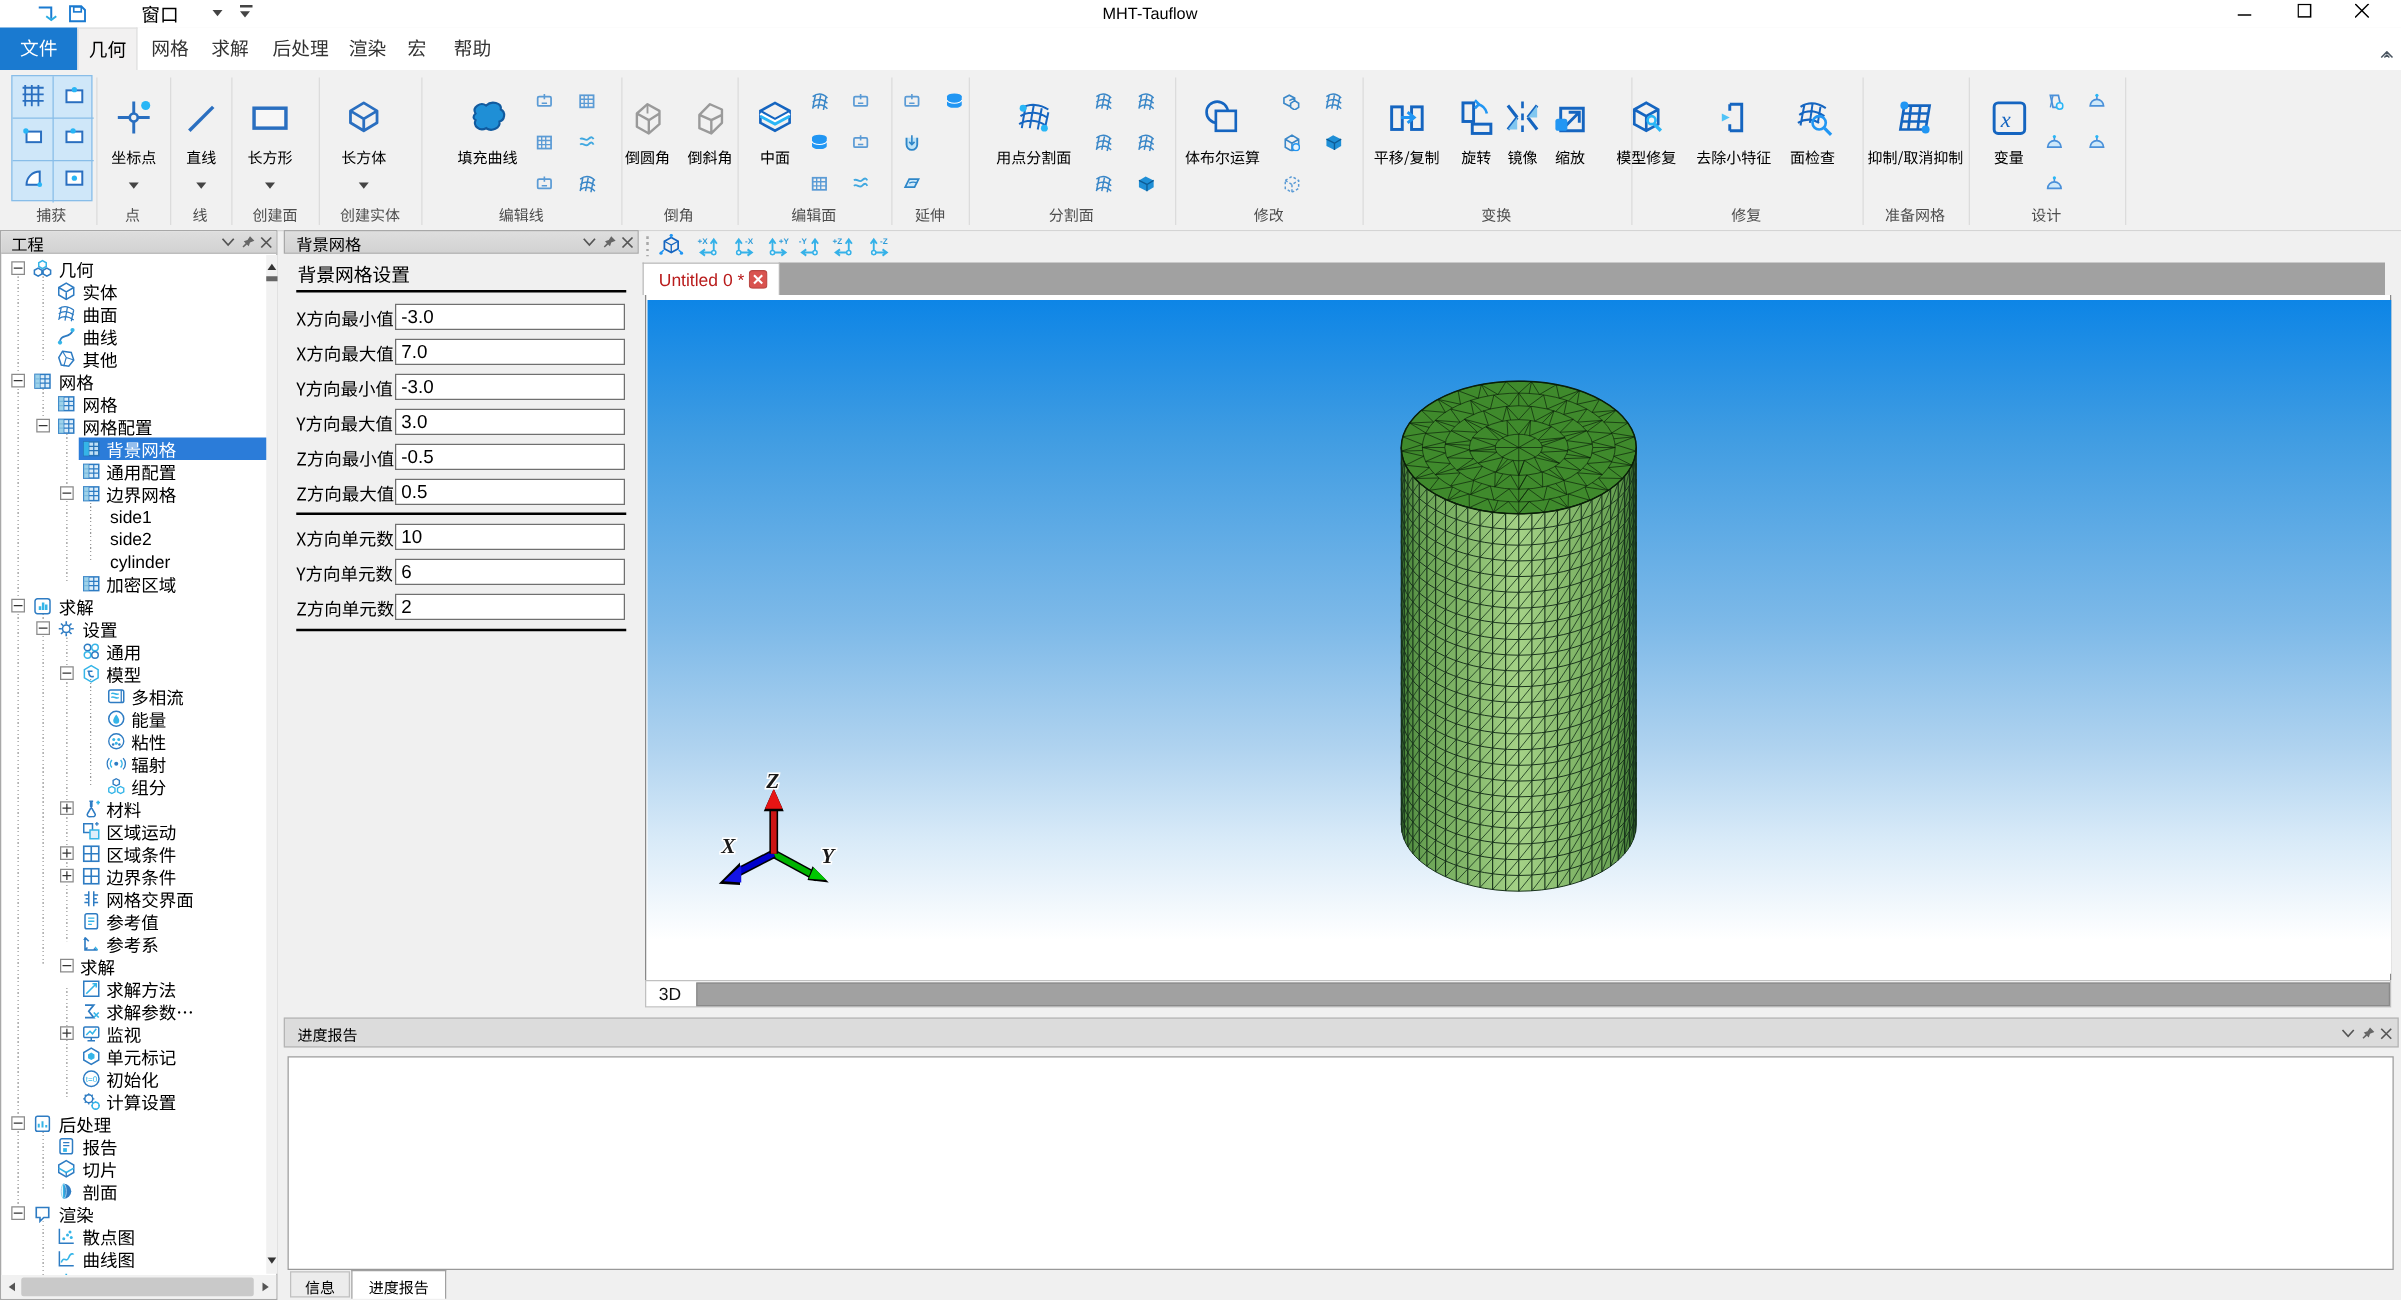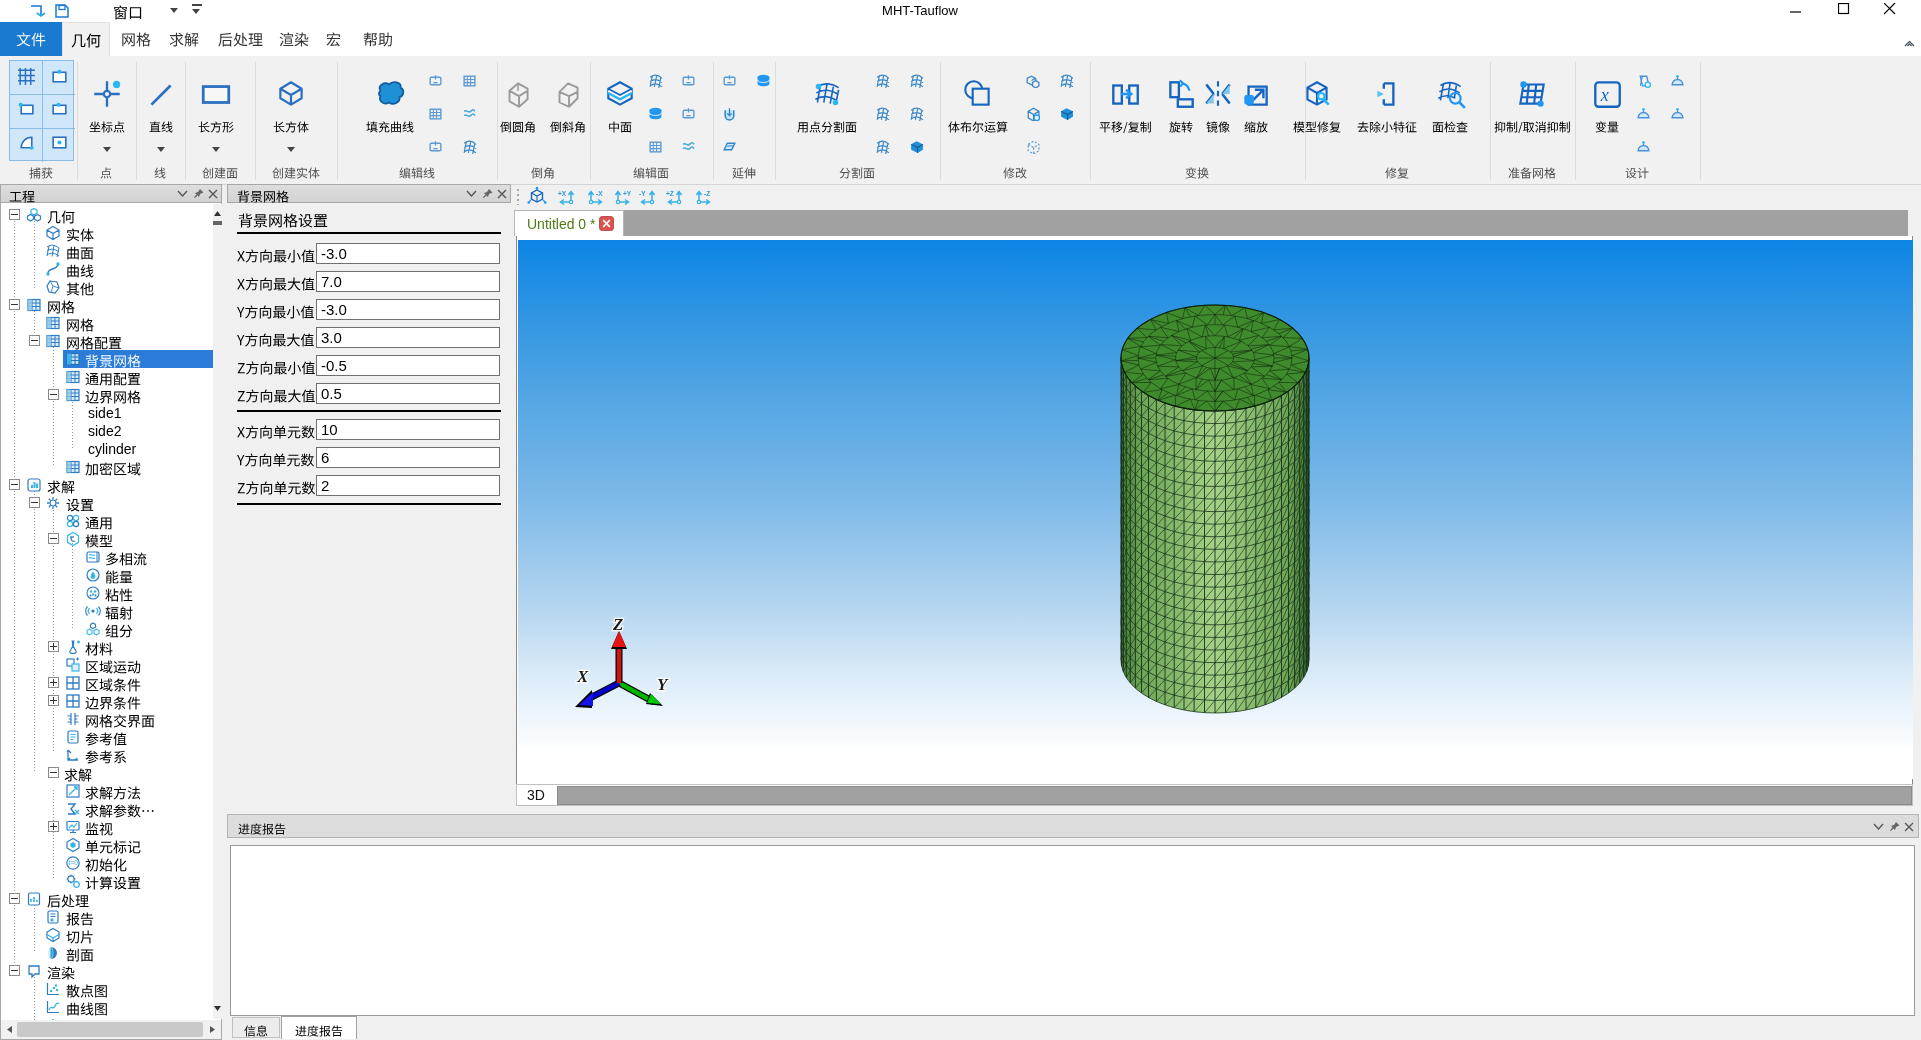--- a/index.html
+++ b/index.html
@@ -822,21 +822,21 @@
     <svg class="abs" style="left:179px;top:3px" width="21" height="19" viewBox="0 0 21 19">
 <path d="M7 14h10m-3-2.5l3.5 2.5-3.5 2.5" fill="none" stroke="#35b1e8" stroke-width="1.5"></path>
 <path d="M7 14V4m-2.5 3L7 3.5 9.5 7" fill="none" stroke="#35b1e8" stroke-width="1.5"></path>
 <circle cx="7" cy="14" r="1.7" fill="#eef7fd" stroke="#35b1e8" stroke-width="1.2"></circle>
 <text x="12" y="7.5" font-size="6.5" font-weight="bold" fill="#2d9bd8" font-family="Liberation Sans">-Z</text>
     </svg>
   </div>
 <div class="abs" style="left:514px;top:210px;width:1407px;height:26px">
 <div class="abs" style="left:109px;top:0;width:1285px;height:26px;background:#a1a1a1"></div>
 <div class="abs" style="left:0;top:0;width:110px;height:26px;background:#fff;border:1px solid #b5b5b5;border-bottom:none">
-<div class="abs" style="left:12px;top:5px;font-size:14px;color:#4d7c0f">Untitled 0 *</div>
+<div class="abs" style="left:12px;top:5px;font-size:14px;color:#b91c1c">Untitled 0 *</div>
 <svg class="abs" style="left:84px;top:5px" width="15" height="15" viewBox="0 0 16 16">
         <rect x="0.5" y="0.5" width="15" height="15" rx="3" fill="#d9534f" stroke="#b94743"></rect>
         <path d="M4.5 4.5l7 7m0-7l-7 7" stroke="#fff" stroke-width="1.8"></path>
       </svg>
 </div>
   </div>
 <div class="abs" style="left:516px;top:236px;width:1397px;height:548px;background:#fff;border-left:1px solid #888;border-right:1px solid #888">
 <div class="abs" style="left:1px;top:4px;width:1395px;height:539px;background:linear-gradient(to bottom,#0d85e6 0,#3f9ce2 20%,#7db9e8 48%,#aed2ef 66%,#d8eaf8 80%,#fff 95%)"></div>
 <div class="abs" style="left:1px;top:0;width:1395px;height:547px">
 <svg width="1395" height="547" style="position:absolute;left:0;top:0">

